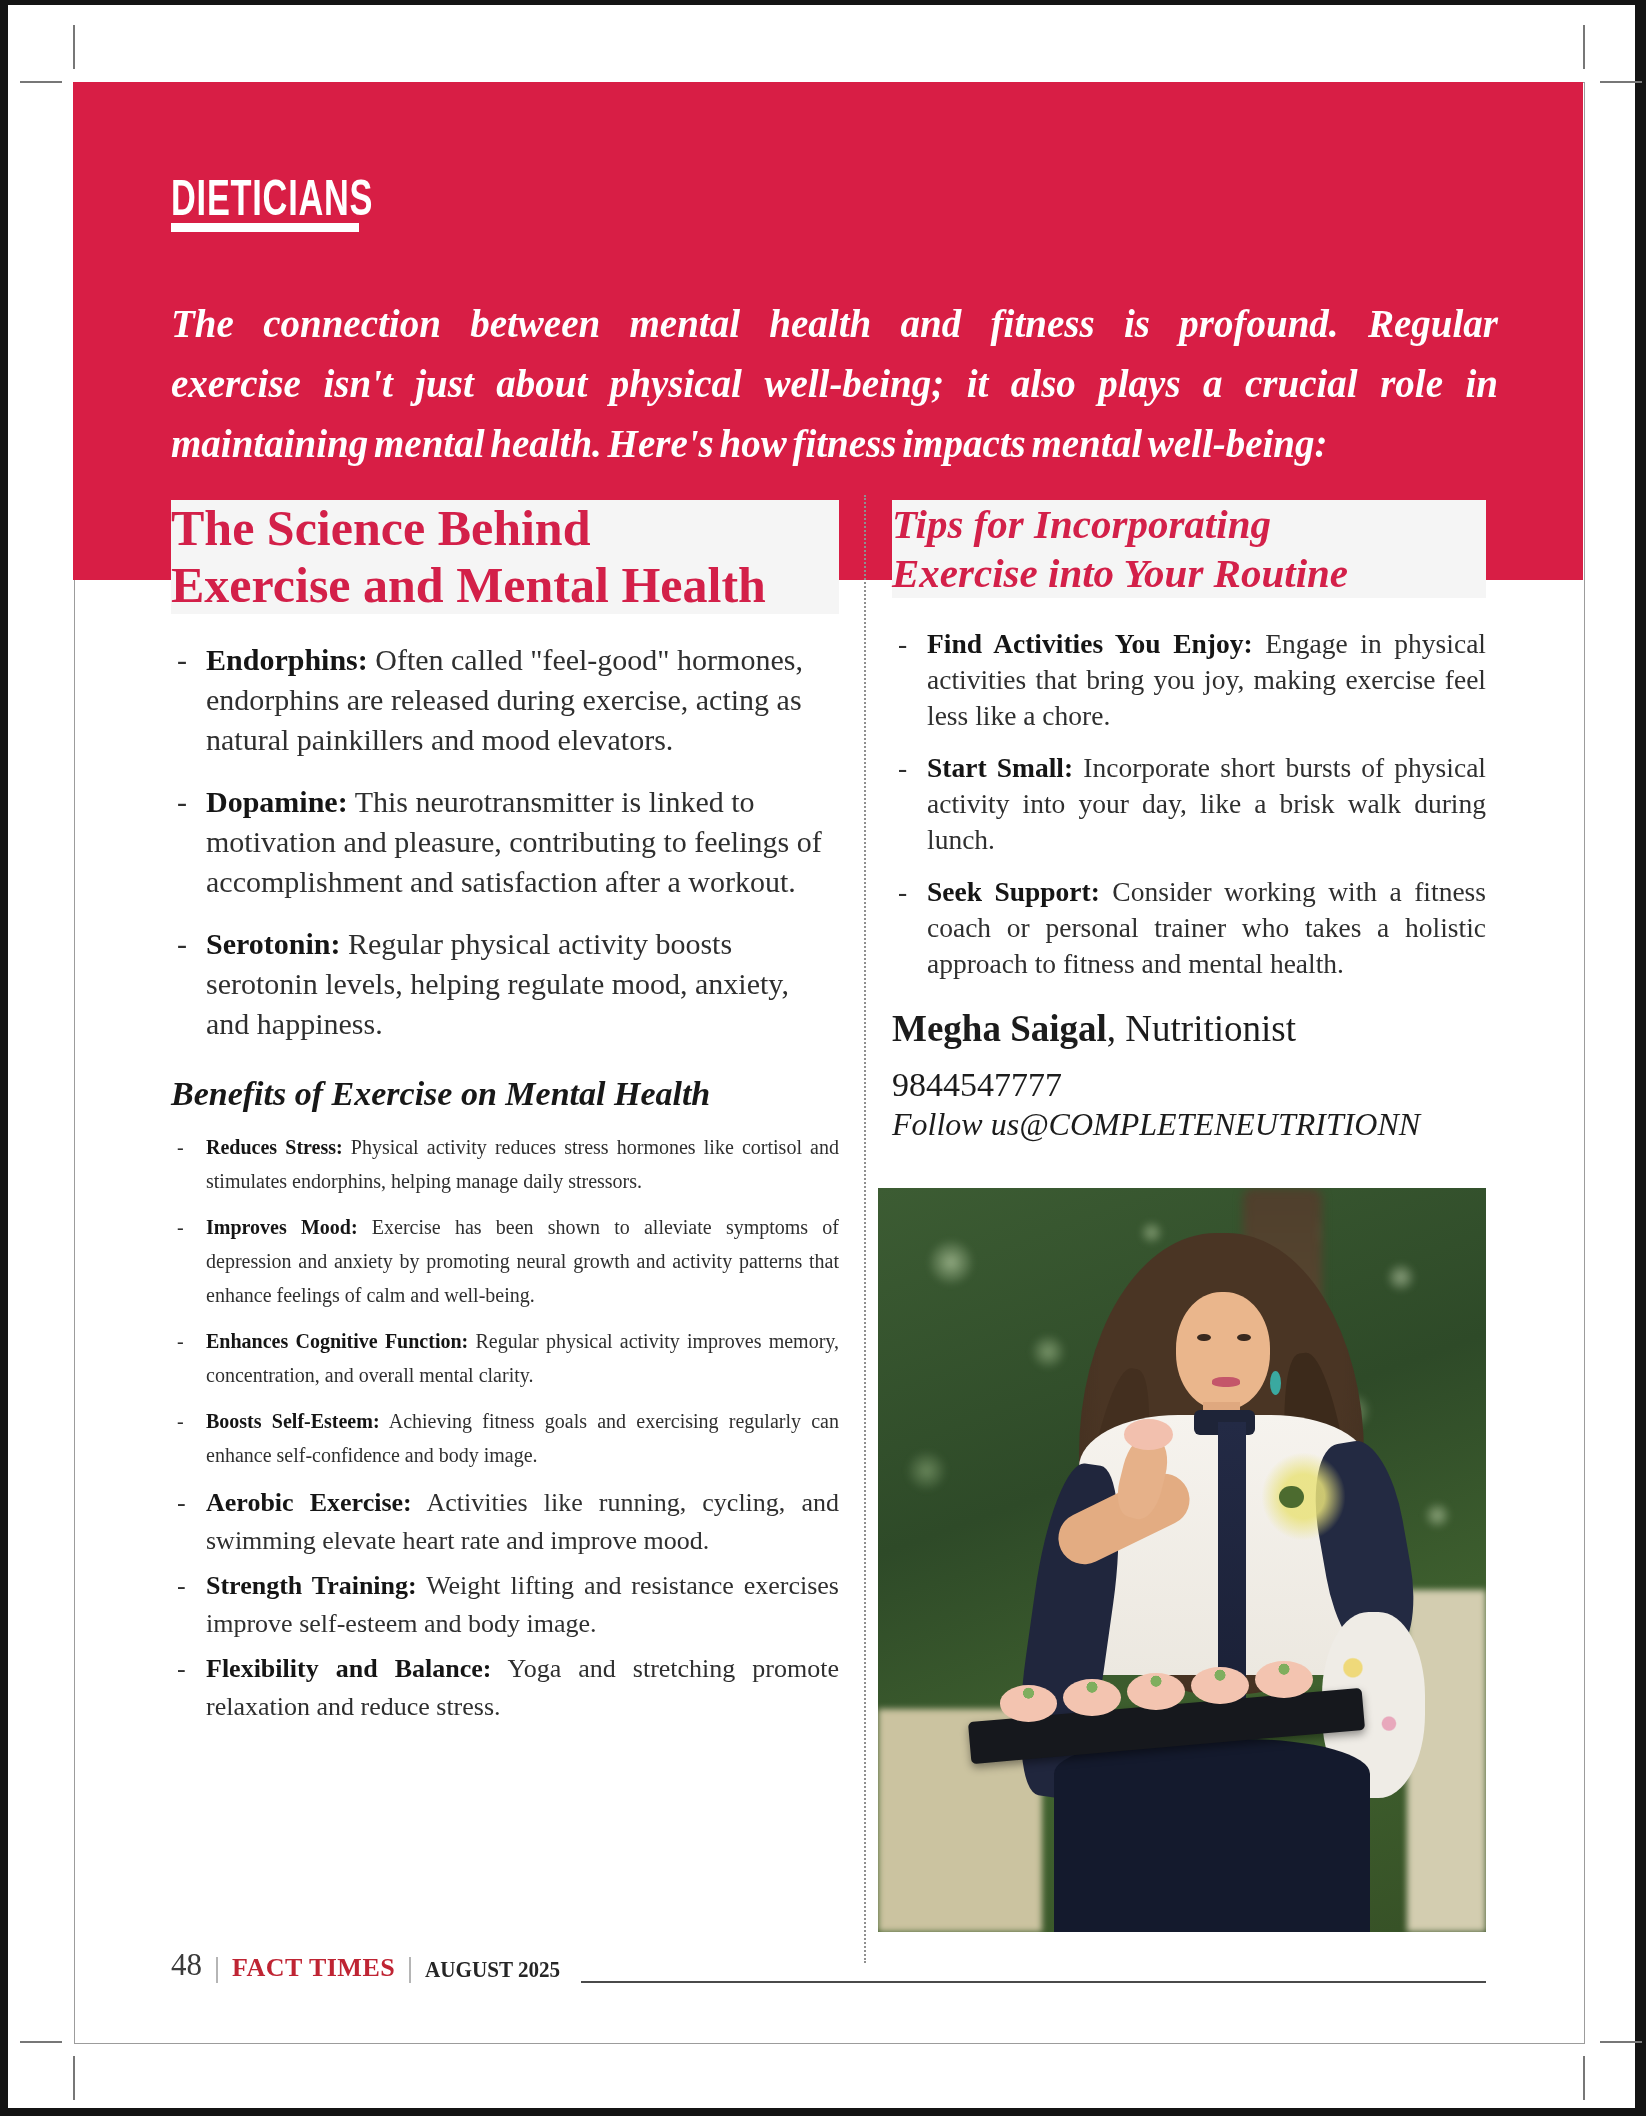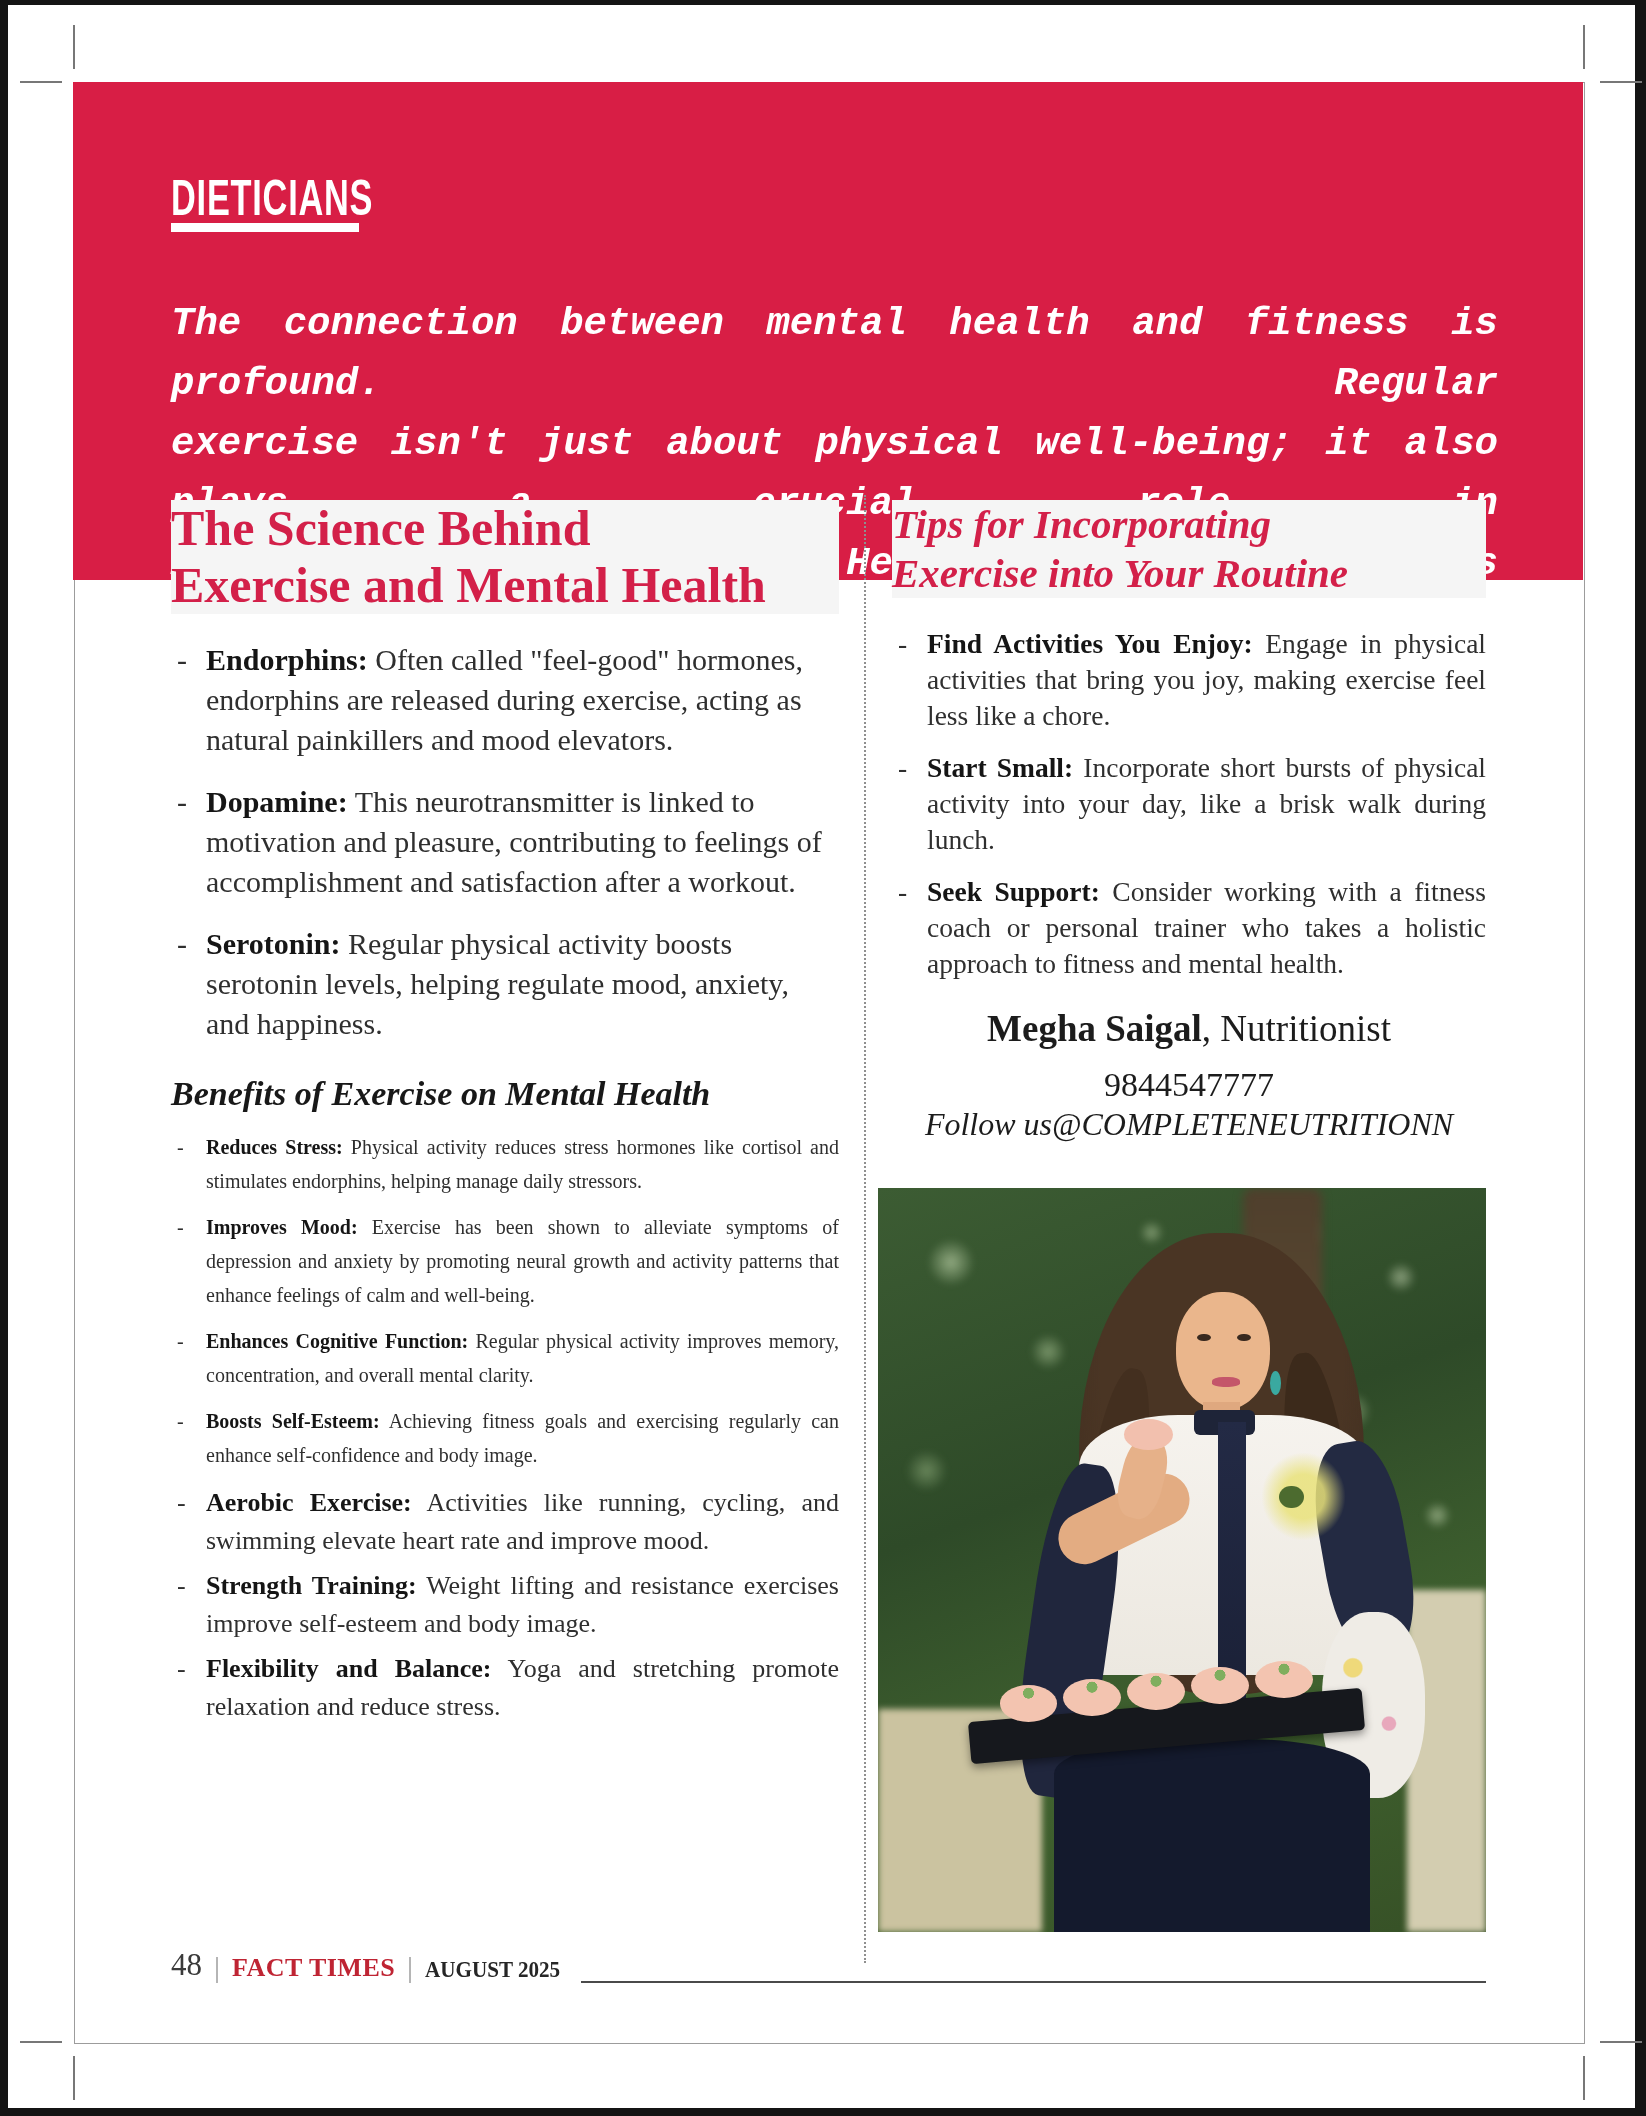--- a/index.html
+++ b/index.html
@@ -16,40 +16,40 @@
   .banner{position:absolute;left:65px;top:77px;width:1510px;height:498px;background:#d81e45;}
   .banner-tag{
     position:absolute;left:98px;top:88px;color:#fff;
     font-family:"Liberation Sans","DejaVu Sans",sans-serif;
     font-weight:bold;font-size:44px;letter-spacing:1px;
     transform:scaleX(.78) scaleY(1.12);transform-origin:left top;white-space:nowrap;
   }
   .banner-underline{position:absolute;left:98px;top:141px;width:188px;height:9px;background:#fff;}
   .banner-intro{position:absolute;left:98px;right:85px;top:212px;color:#fff;
     font-style:italic;font-weight:bold;font-size:39px;line-height:60px;}
-  .intro-line{display:block;text-align:justify;text-align-last:justify;font-family:Liberation Mono, monospace;}
+  .intro-line{display:block;text-align:justify;text-align-last:justify;}
   .intro-line.last{text-align-last:left;word-spacing:-4px;}
   
   .divider{position:absolute;left:856px;top:490px;height:1468px;width:0;border-left:2px dotted #8f8f8f;}
   .col-left{position:absolute;left:163px;top:495px;width:668px;}
   .col-right{position:absolute;left:884px;top:495px;width:594px;}
   h1,h2,h3{margin:0;padding:0;}
   .h-red-big{font-size:50px;line-height:57px;font-weight:bold;color:#d32049;background:#f5f5f5;margin-bottom:26px;}
   .h-black-italic{font-size:34px;line-height:40px;font-weight:bold;font-style:italic;color:#181818;margin:30px 0 16px 0;}
   .h-red-small{font-size:34px;line-height:40px;font-weight:bold;color:#d32049;margin:22px 0 14px 0;}
   .h-red-italic{font-size:41px;line-height:49px;font-weight:bold;font-style:italic;color:#d32049;background:#f5f5f5;margin-bottom:28px;}
   .li{position:relative;padding-left:35px;color:#2f2f2f;}
   .li::before{content:"-";position:absolute;left:6px;top:0;color:#2f2f2f;}
   .li b{color:#151515;}
   .g1 .li{font-size:30px;line-height:40px;margin-bottom:22px;text-align:left;}
   .g2 .li{font-size:20px;line-height:34px;margin-bottom:12px;text-align:justify;}
   .g3 .li{font-size:26px;line-height:38px;margin-bottom:7px;text-align:justify;}
   .gr .li{font-size:27.5px;line-height:36px;margin-bottom:16px;text-align:justify;}
   
-  .author{margin-top:26px;color:#1c1c1c;text-align:center;}
+  .author{margin-top:26px;color:#1c1c1c;}
   .author-name-line{font-size:37px;line-height:42px;}
   .author-name-line b{font-weight:bold;}
   .author-phone{font-size:34px;line-height:38px;margin-top:16px;}
   .author-follow{font-size:32px;line-height:40px;font-style:italic;}
   
   .footer{position:absolute;left:163px;top:1942px;width:1315px;display:flex;align-items:flex-end;
     font-family:Liberation Serif, serif;}
   .footer .pagenum{font-size:31px;color:#3a3a3a;}
   .footer .pipe{width:2px;height:26px;background:#b5b5b5;margin:0 14px;}
   .footer .mag{font-size:26px;font-weight:bold;color:#bf2433;letter-spacing:.5px;}

